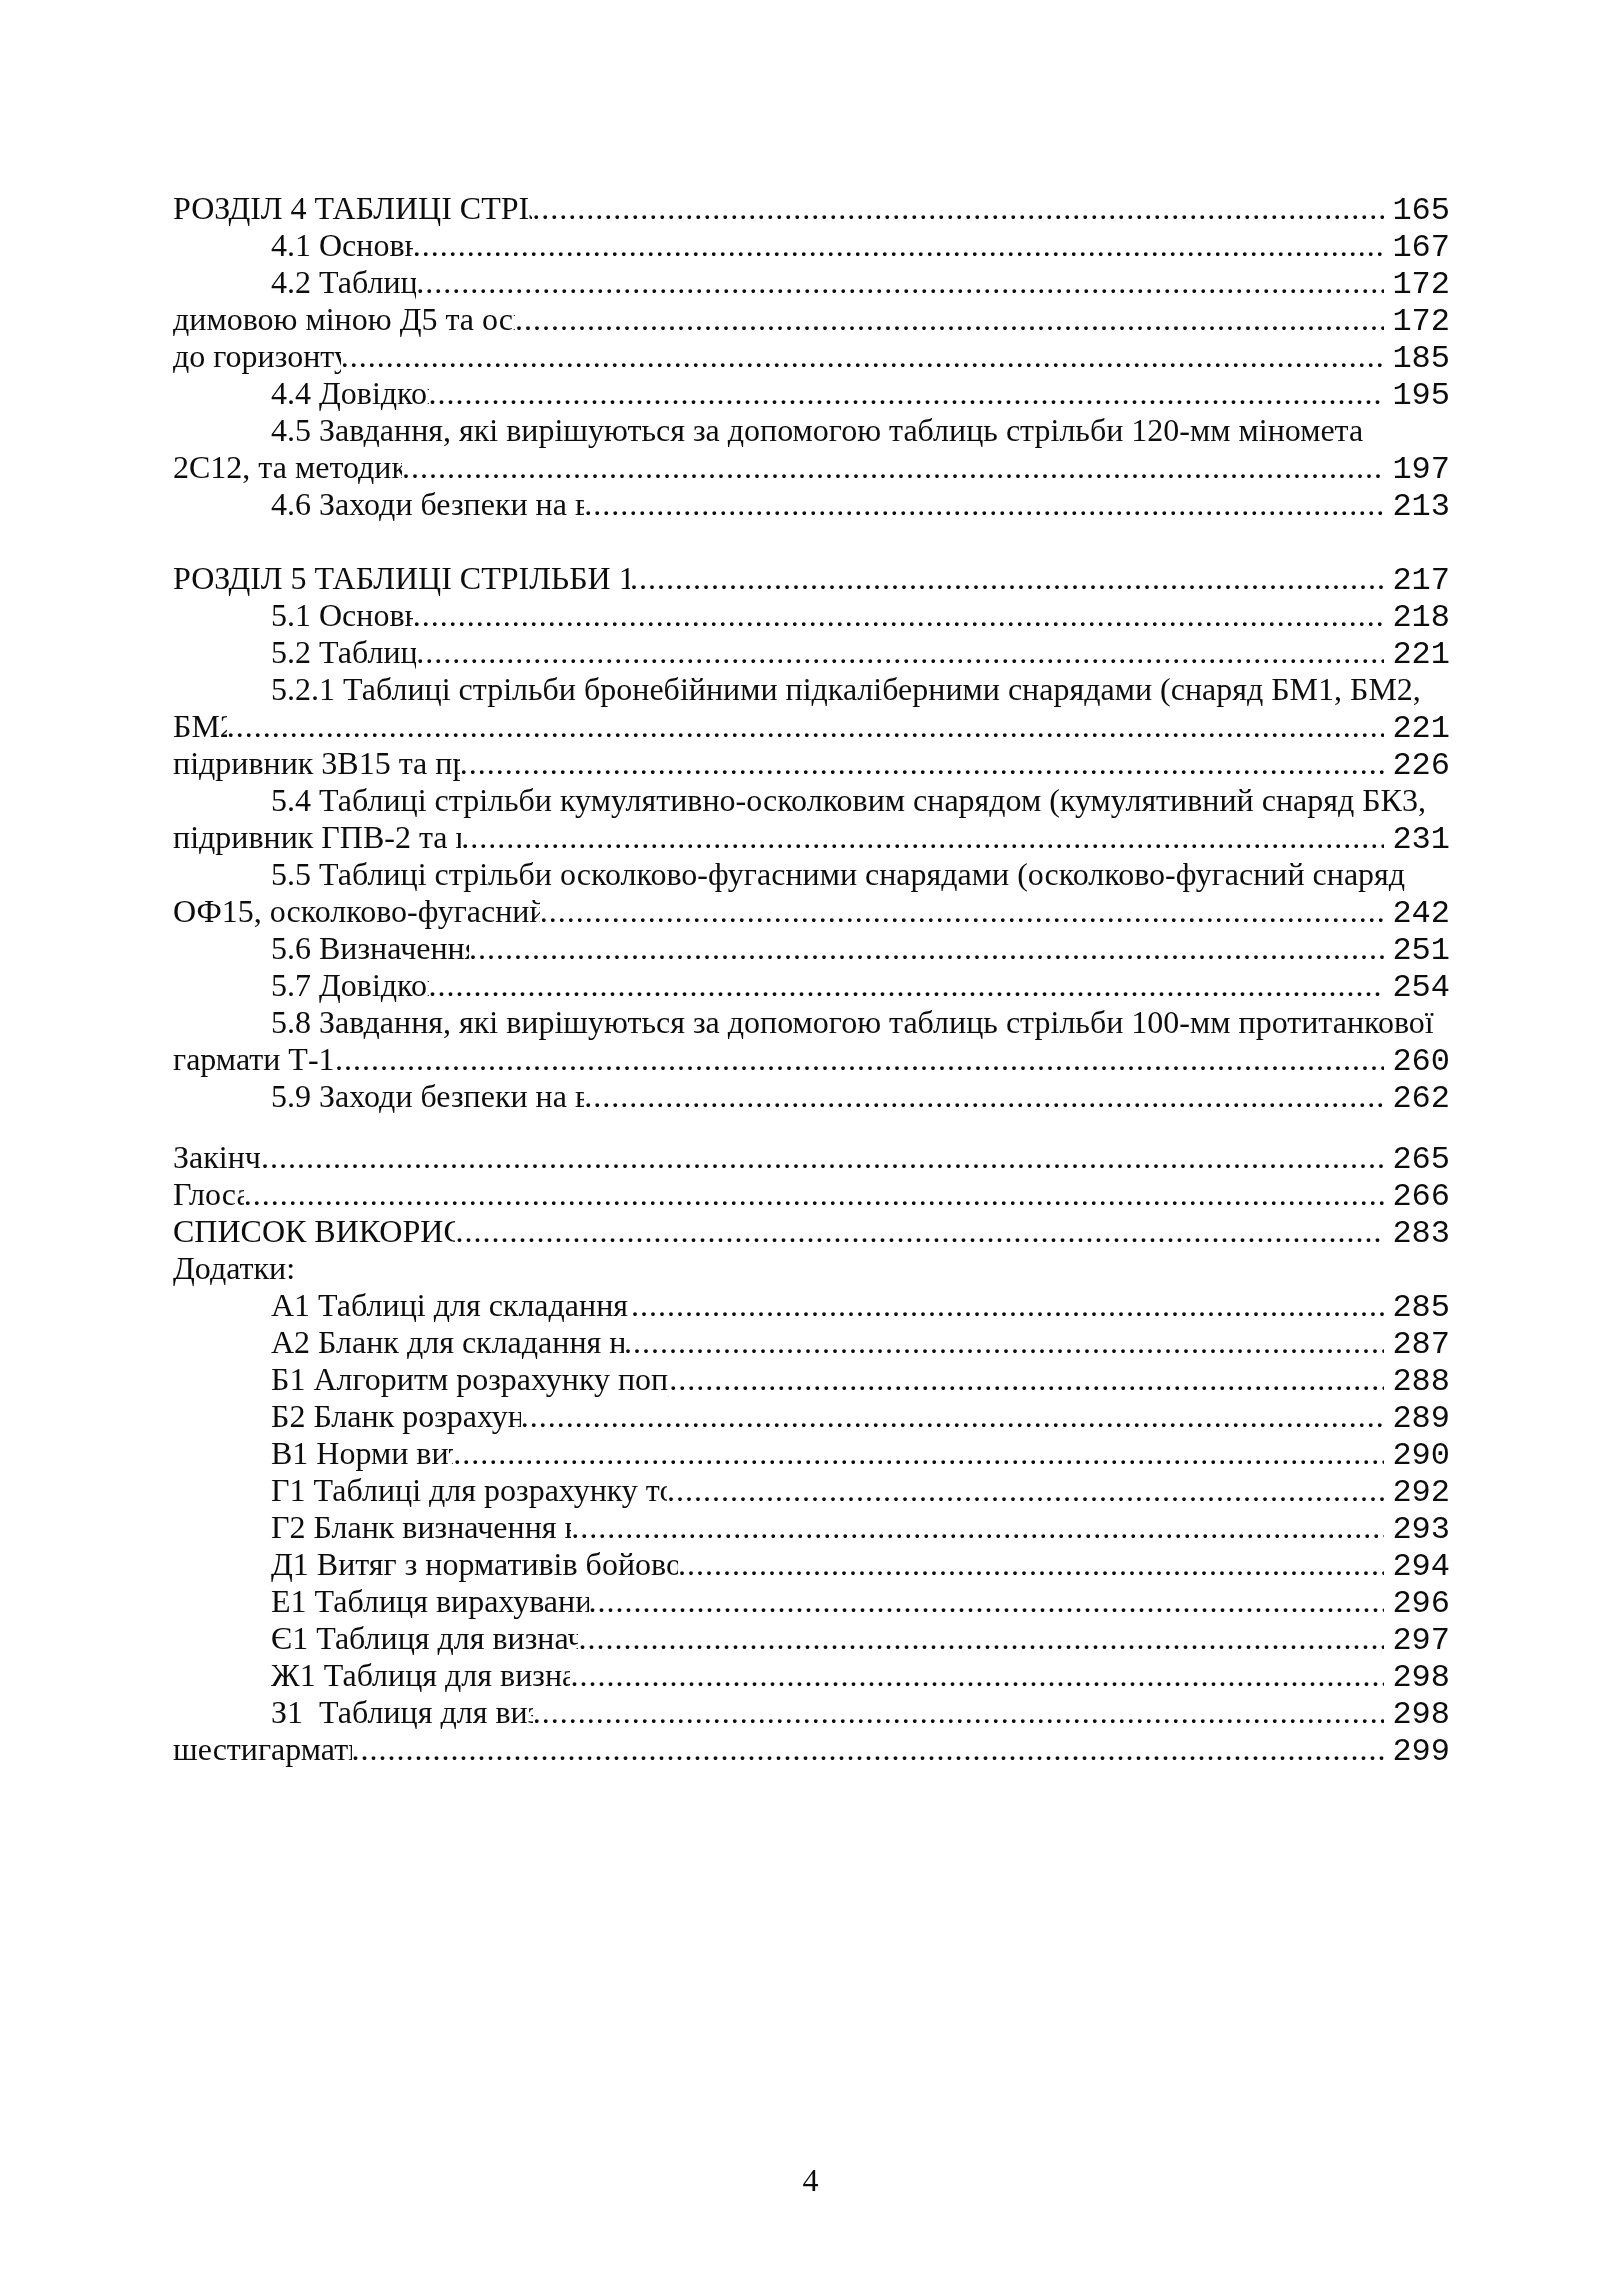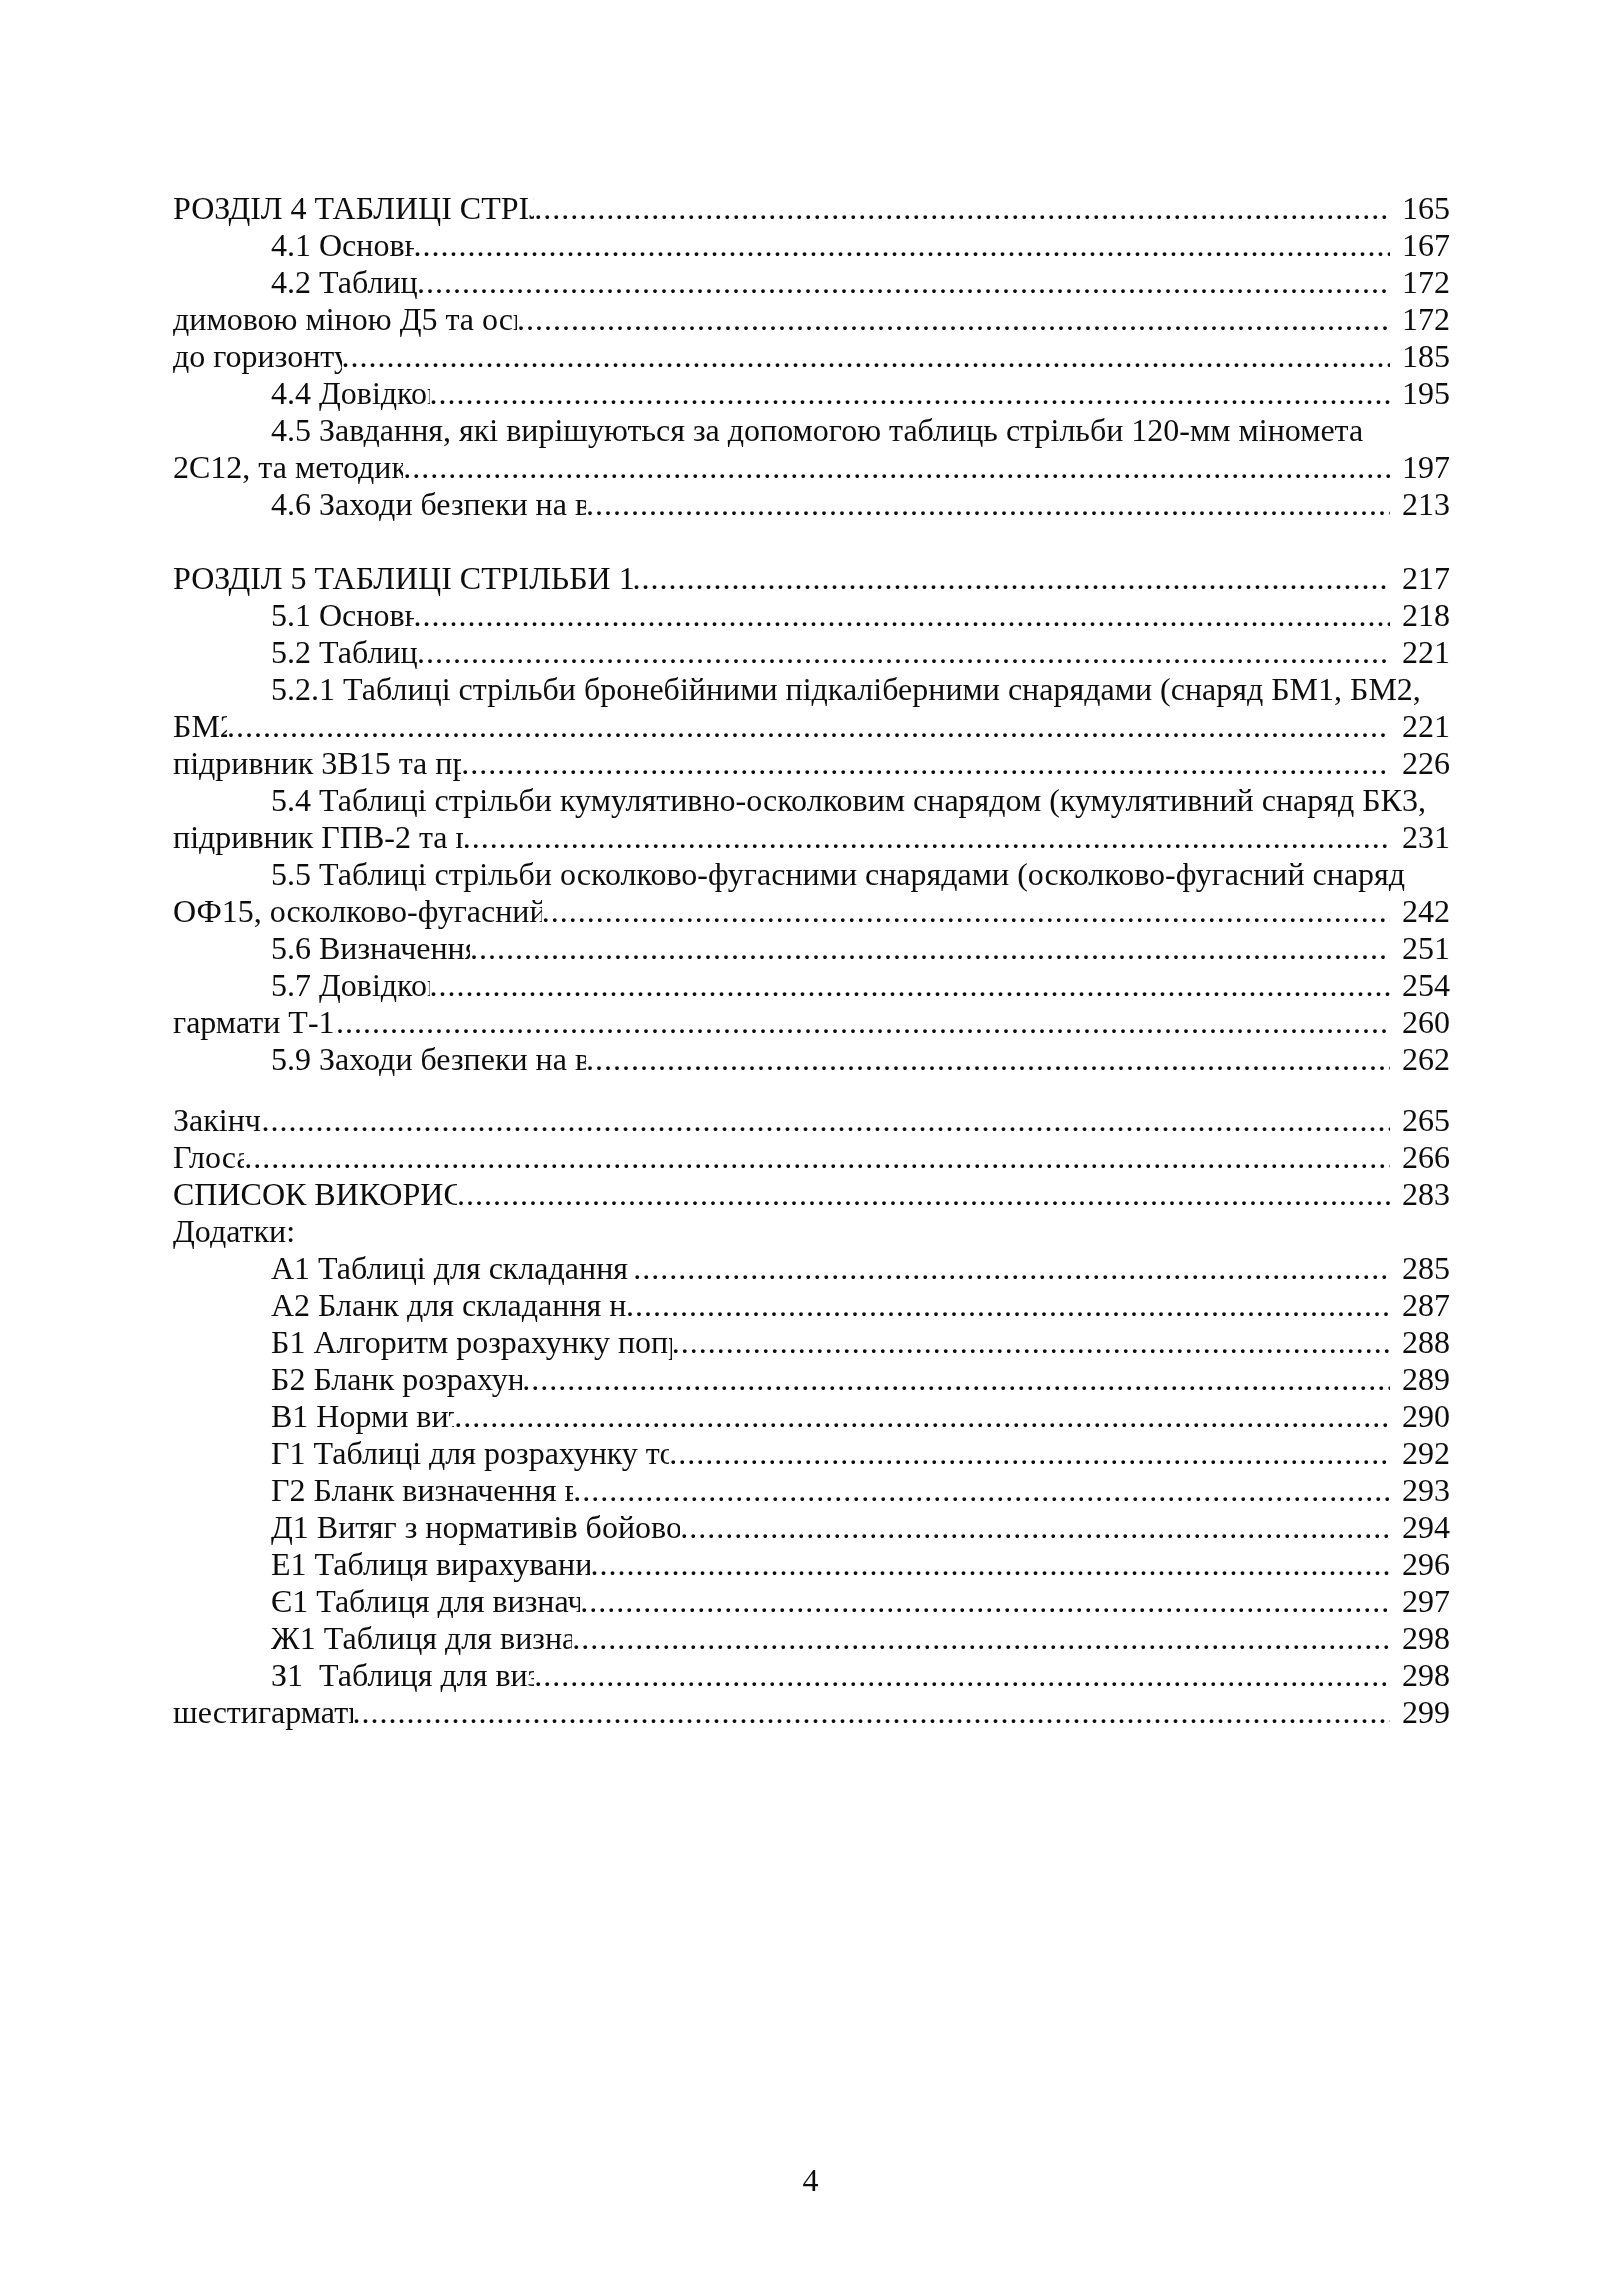--- a/index.html
+++ b/index.html
@@ -65,20 +65,21 @@
   }
   .dots::before {
     content: "......................................................................................................................................................................................................................";
   }
   .pg {
     flex: 0 0 auto;
     padding-left: 8.8px;
     min-width: 51px;
     text-align: right;
     white-space: pre;
+    font-family: Liberation Mono, monospace;
   }
   .footer {
     position: absolute;
     left: 0;
     top: 2162px;
     width: 1621px;
     text-align: center;
     line-height: 37px;
   }
 </style>
@@ -212,20 +213,23 @@
         </div>
       </div>
       <div class="entry">
         <div class="line indent">
           <span class="text">5.7 Довідкові відомості</span>
           <span class="dots"></span>
           <span class="pg">254</span>
         </div>
       </div>
       <div class="entry">
+        <div class="line indent">
+          <span class="text">5.8 Завдання, які вирішуються за допомогою таблиць стрільби 100-мм протитанкової</span>
+        </div>
         <div class="line">
           <span class="text">гармати Т-12 (МТ-12)</span>
           <span class="dots"></span>
           <span class="pg">260</span>
         </div>
       </div>
       <div class="entry">
         <div class="line indent">
           <span class="text">5.9 Заходи безпеки на вогневій позиції під час стрільби</span>
           <span class="dots"></span>

